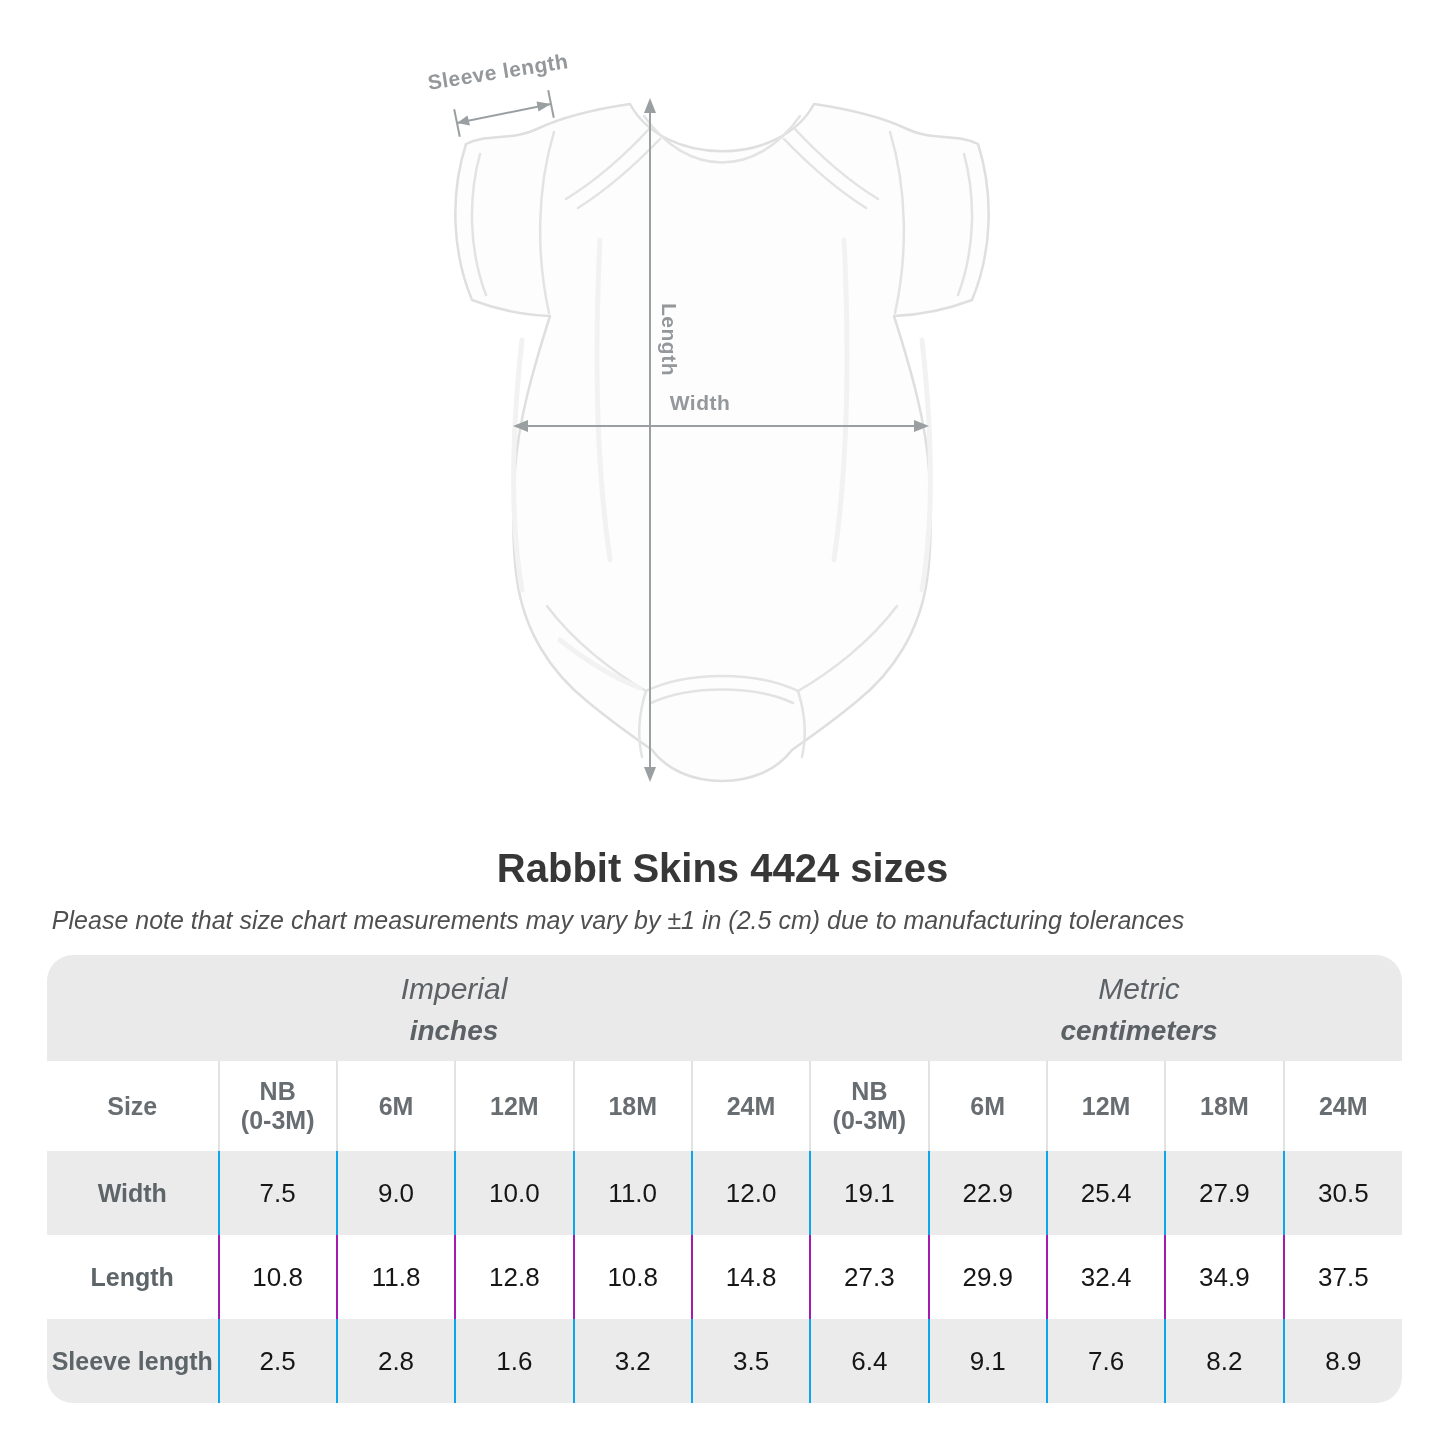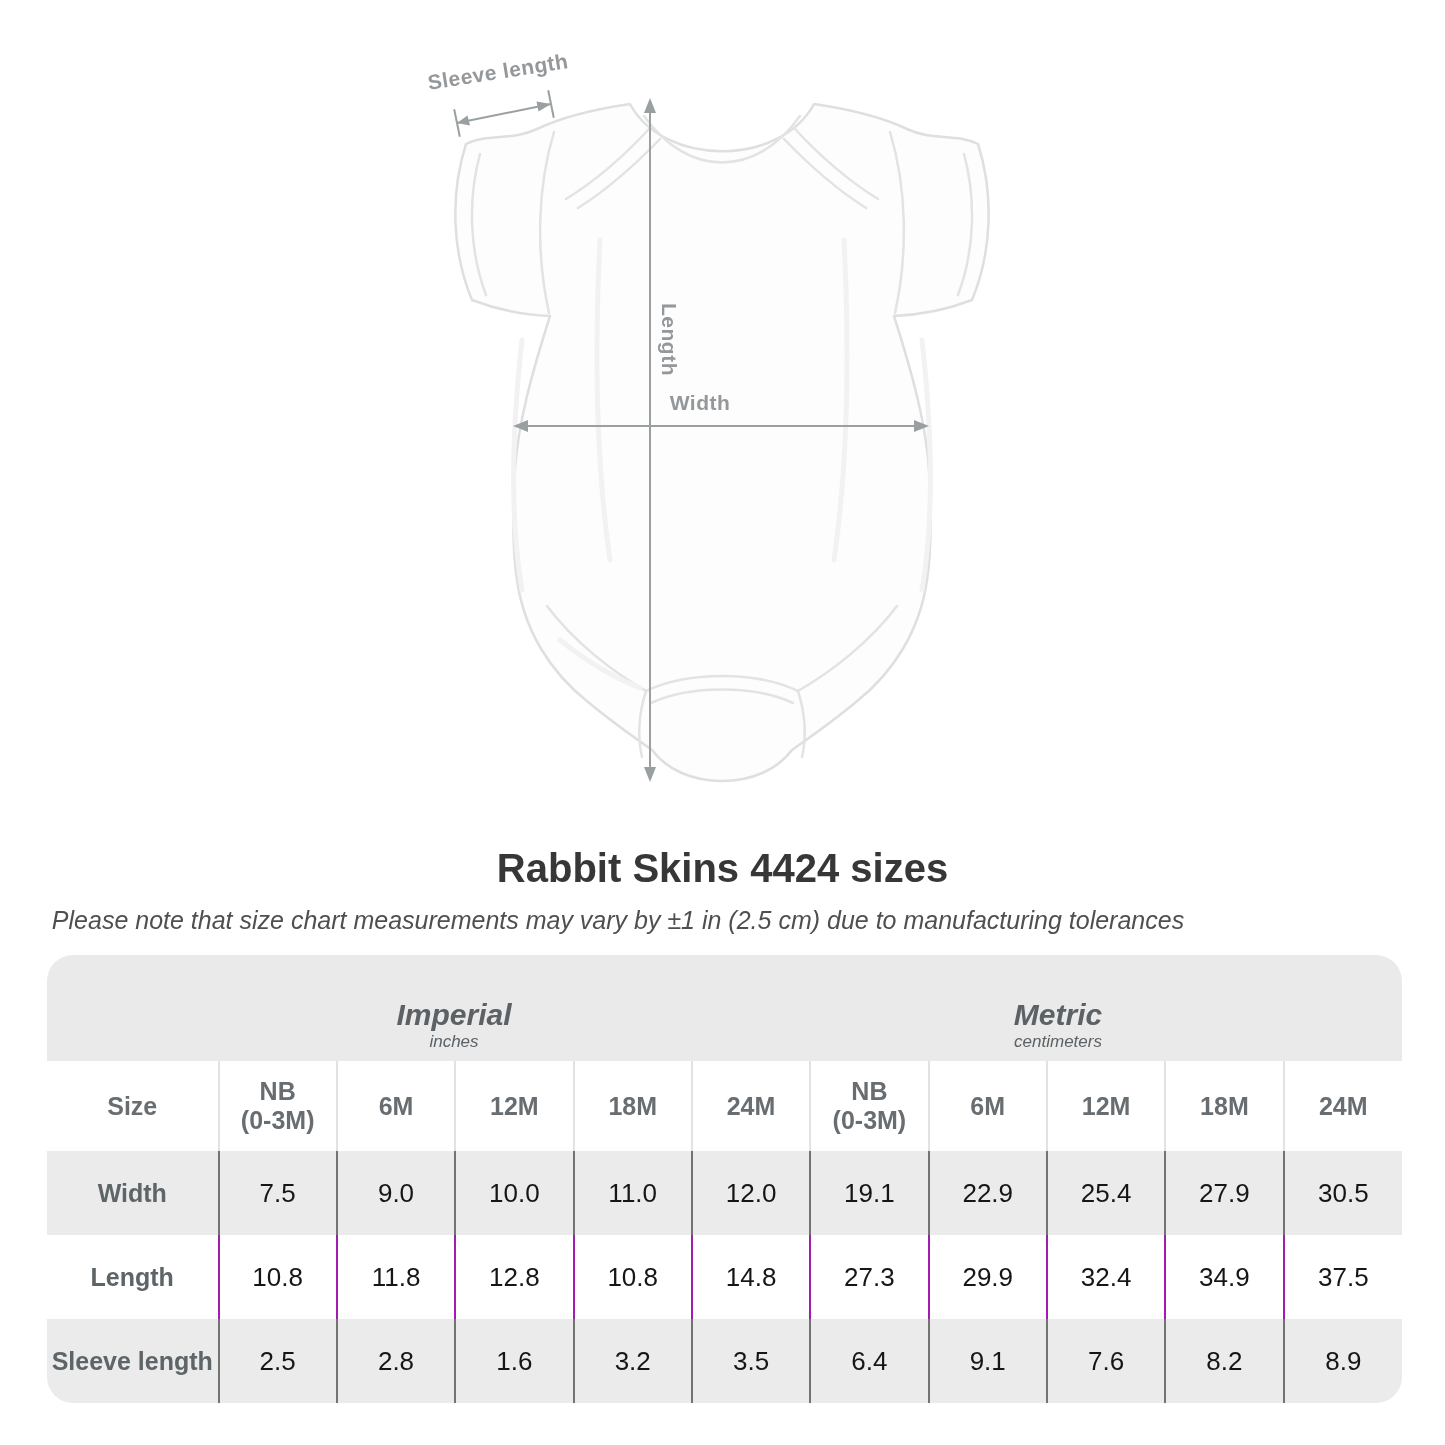--- a/index.html
+++ b/index.html
@@ -18,40 +18,40 @@
   .title{position:absolute;left:0;top:846px;width:1445px;text-align:center;margin:0;
          font-size:40px;font-weight:bold;color:#373737;}
   .subtitle{position:absolute;left:0;top:906px;width:1236px;text-align:center;margin:0;
             font-size:25px;font-style:italic;color:#4f4f4f;}
 
   
   .table-wrap{position:absolute;left:47px;top:955px;width:1355px;border-radius:26px;
               overflow:hidden;background:#ffffff;}
   .band{position:relative;height:106px;background:#eaeaea;}
   .group{position:absolute;top:17px;transform:translateX(-50%);text-align:center;color:#5b6165;}
-  .group .g-title{font-size:30px;font-weight:bold;font-style:italic;margin-top:26px;}
-  .group .g-sub{font-size:17px;font-style:italic;}
+  .group .g-title{font-size:30px;font-weight:normal;font-style:italic;}
+  .group .g-sub{font-size:28px;font-style:italic;margin-top:9px;font-weight:bold;}
   .group.imperial{left:407px;}
-  .group.metric{left:1011px;}
+  .group.metric{left:1092px;}
 
   table{border-collapse:collapse;table-layout:fixed;width:1355px;}
   col.c-label{width:171px;}
   col.c-size{width:118px;}
   thead tr{height:90px;}
   tbody tr{height:84px;}
   th,td{text-align:center;vertical-align:middle;padding:0;font-family:"Liberation Sans",sans-serif;}
   th{font-size:25px;font-weight:bold;color:#676d71;line-height:1.15;background:#ffffff;}
   td{font-size:26px;color:#161616;}
   td.rowlabel{font-size:25px;font-weight:bold;color:#5e6568;}
   tr.gray td{background:#ebebeb;}
   tr.white td{background:#ffffff;}
   
   thead th + th{border-left:2px solid #e2e2e2;}
   tr.white td + td{border-left:2px solid #a21caf;}
-  tr.gray td + td{border-left:2px solid #737373;}
+  tr.gray td + td{border-left:2px solid #0ea5e9;}
   .l1,.l2{display:block;}
   .l2:empty{display:none;}
 </style>
 </head>
 <body>
 
 <div class="page">
 
   <div class="diagram">
     <svg width="1445" height="845" viewBox="0 0 1445 845">

